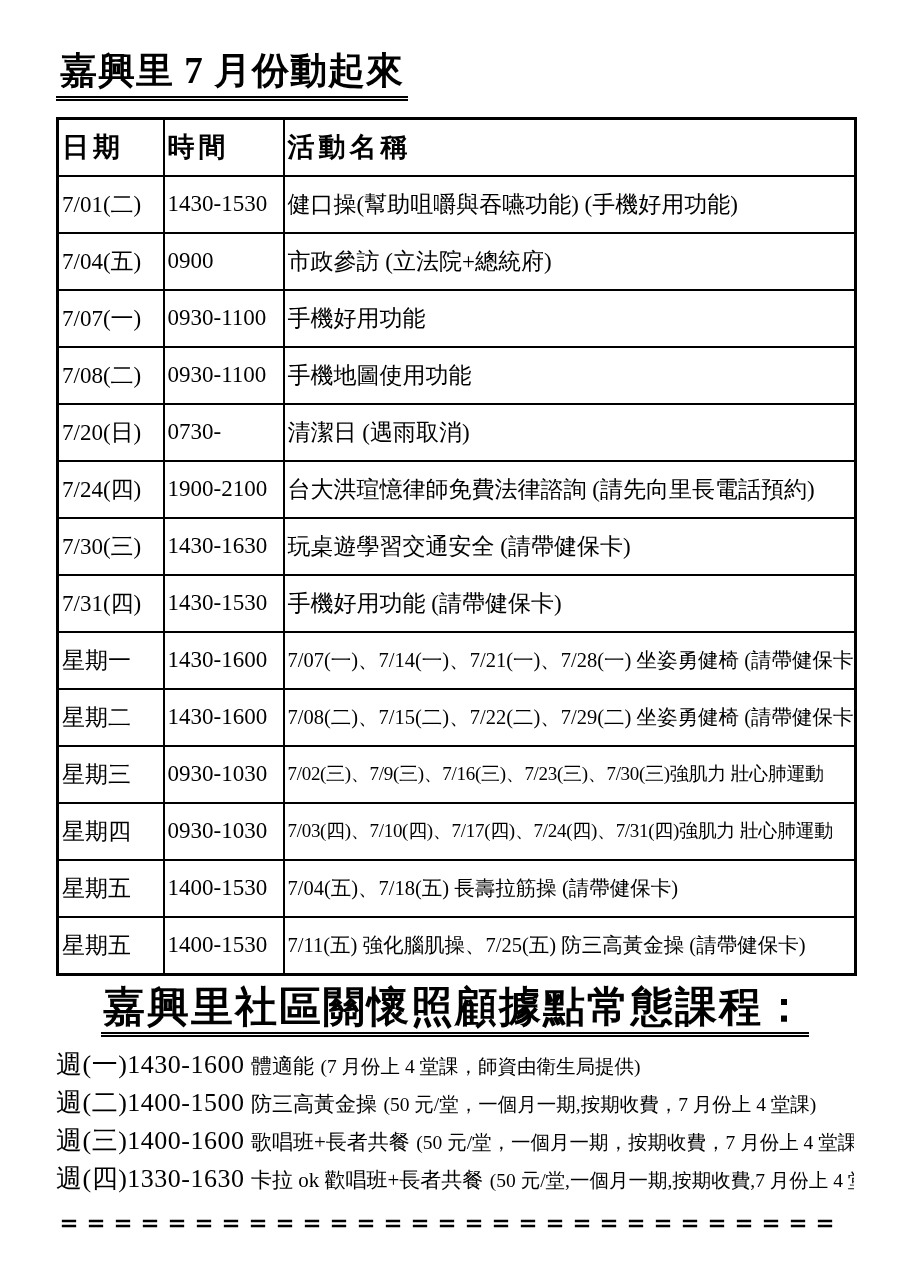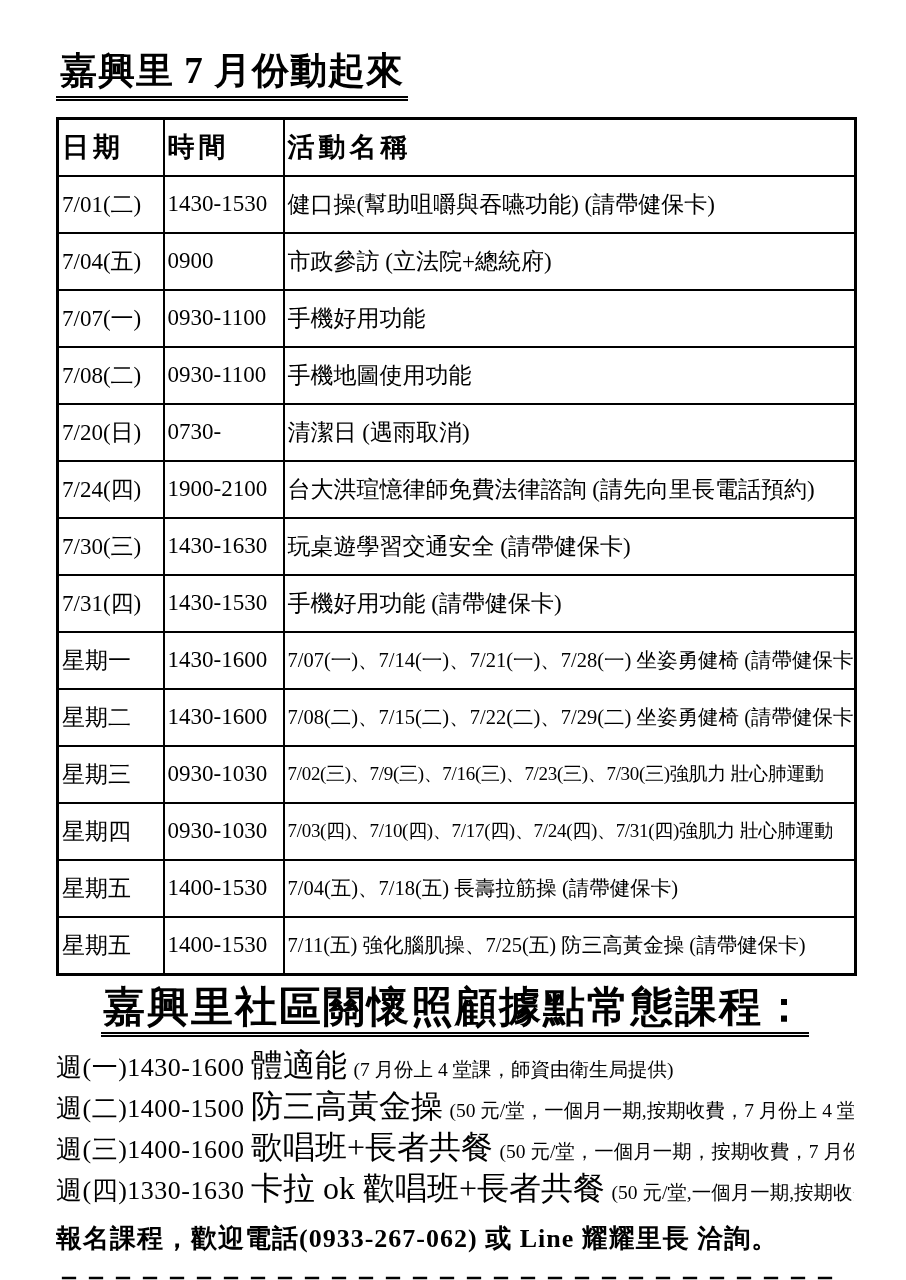--- a/index.html
+++ b/index.html
@@ -78,21 +78,21 @@
     padding: 0 2px 2px 2px;
     line-height: 1.1;
   }
   .course-line {
     font-size: 26px;
     line-height: 36px;
     white-space: nowrap;
     overflow: hidden;
   }
   .course-line .schedule-part { letter-spacing: 0.5px; }
-  .course-line .name-part { font-size: 32px; }
+  .course-line .name-part { font-size: 21px; }
   .course-line .note-part { font-size: 19.5px; }
   .contact-line {
     margin-top: 10px;
     font-size: 26px;
     font-weight: bold;
     letter-spacing: 1px;
     white-space: nowrap;
     overflow: hidden;
   }
   .separator-line {
@@ -123,21 +123,21 @@
       <tr>
         <th>日期</th>
         <th>時間</th>
         <th>活動名稱</th>
       </tr>
     </thead>
     <tbody>
       <tr>
         <td class="date">7/01(二)</td>
         <td class="time">1430-1530</td>
-        <td class="act">健口操(幫助咀嚼與吞嚥功能)  (請帶健保卡)</td>
+        <td class="act">健口操(幫助咀嚼與吞嚥功能)  (手機好用功能)</td>
       </tr>
       <tr>
         <td class="date">7/04(五)</td>
         <td class="time">0900</td>
         <td class="act">市政參訪 (立法院+總統府)</td>
       </tr>
       <tr>
         <td class="date">7/07(一)</td>
         <td class="time">0930-1100</td>
         <td class="act">手機好用功能</td>
@@ -218,17 +218,16 @@
     <span class="schedule-part">週(三)1400-1600</span>
     <span class="name-part">歌唱班+長者共餐</span>
     <span class="note-part">(50 元/堂，一個月一期，按期收費，7 月份上 4 堂課)</span>
   </div>
   <div class="course-line">
     <span class="schedule-part">週(四)1330-1630</span>
     <span class="name-part">卡拉 ok 歡唱班+長者共餐</span>
     <span class="note-part">(50 元/堂,一個月一期,按期收費,7 月份上 4 堂課)</span>
   </div>
 
-  <div class="contact-line">報名課程，歡迎電話(0933-267-062) 或 Line 耀耀里長 洽詢。</div>
 
   <div class="separator-line">＝＝＝＝＝＝＝＝＝＝＝＝＝＝＝＝＝＝＝＝＝＝＝＝＝＝＝＝＝</div>
 
 </div>
 
 </body></html>

